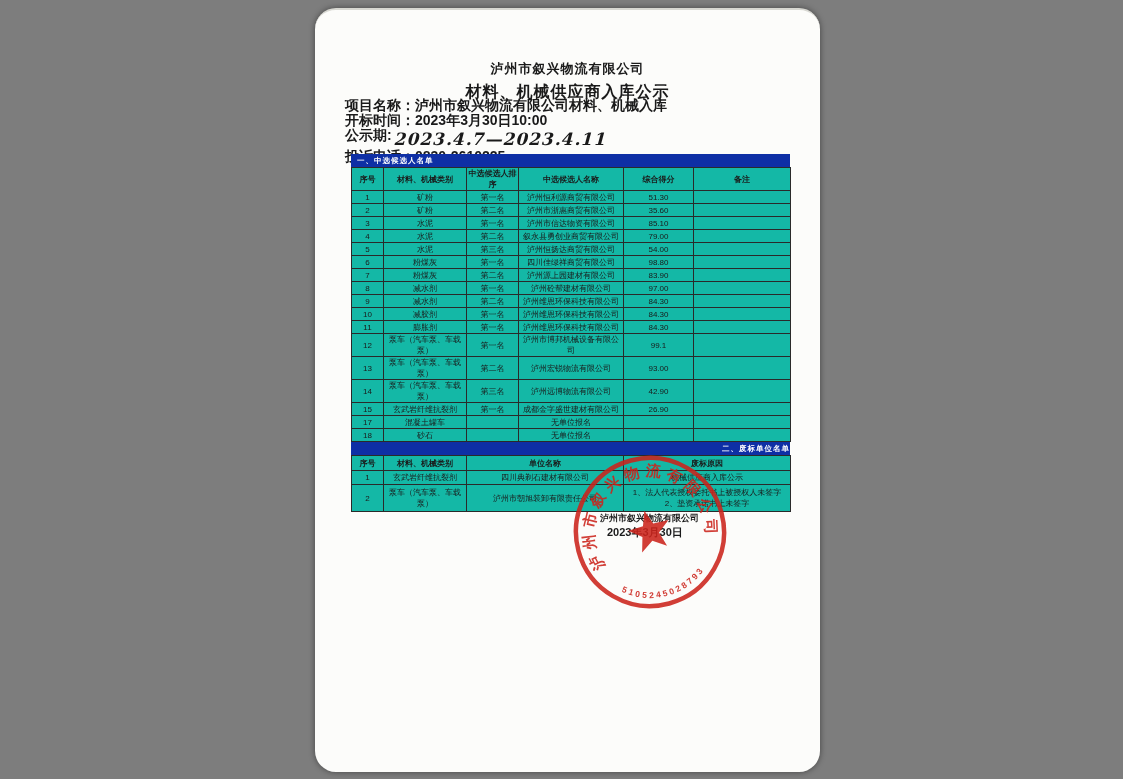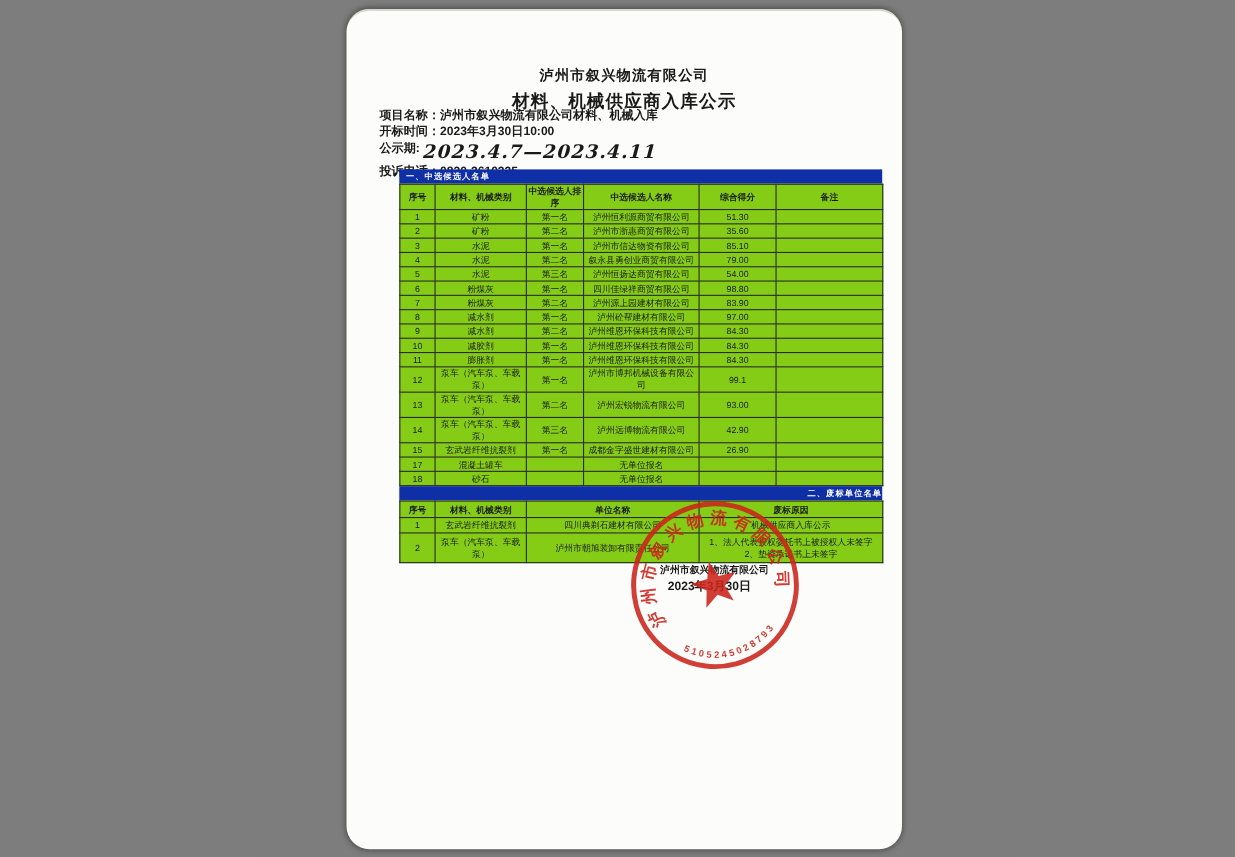--- a/index.html
+++ b/index.html
@@ -24,35 +24,35 @@
   }
   .doc-title{
     position:absolute;top:50px;left:0;width:100%;
     text-align:center;font-size:13px;font-weight:bold;letter-spacing:1px;
   }
   .doc-subtitle{
     position:absolute;top:72px;left:0;width:100%;
     text-align:center;font-size:16px;font-weight:bold;letter-spacing:1px;
   }
   .info{position:absolute;left:30px;top:90px;width:440px;}
-  .info-line{font-size:11px;font-weight:bold;margin-bottom:4px;line-height:11px;}
+  .info-line{font-size:14px;font-weight:bold;margin-bottom:4px;line-height:11px;}
   .pub-line{display:flex;margin:2px 0 3px 0;}
   .pub-value{
     font-family:"DejaVu Serif",serif;font-style:italic;font-weight:bold;
     font-size:17px;line-height:18px;margin-left:3px;letter-spacing:1px;
     transform:skewX(-4deg);
   }
-  .sections{position:absolute;left:48px;top:144px;width:439px;}
+  .sections{position:absolute;left:36px;top:144px;width:439px;}
   .section-bar{
     background:var(--bar);color:#fff;height:13px;line-height:13px;
     font-size:7.5px;font-weight:bold;letter-spacing:1px;
   }
   .bar-left{text-align:left;padding-left:6px;}
   .bar-center{text-align:right;}
-  table{border-collapse:collapse;width:439px;table-layout:fixed;background:#84cc16;}
+  table{border-collapse:collapse;width:439px;table-layout:fixed;background:#14b8a6;}
   th,td{
     border:1px solid #2a2a2a;
     font-size:8px;text-align:center;vertical-align:middle;
     padding:0 1px;overflow:hidden;
   }
   th{height:14px;font-weight:bold;}
   #table1 td{height:12px;}
   #table2 td{height:13px;}
   #table2 tr:last-child td{height:26px;line-height:11px;}
   .stamp-wrap{

